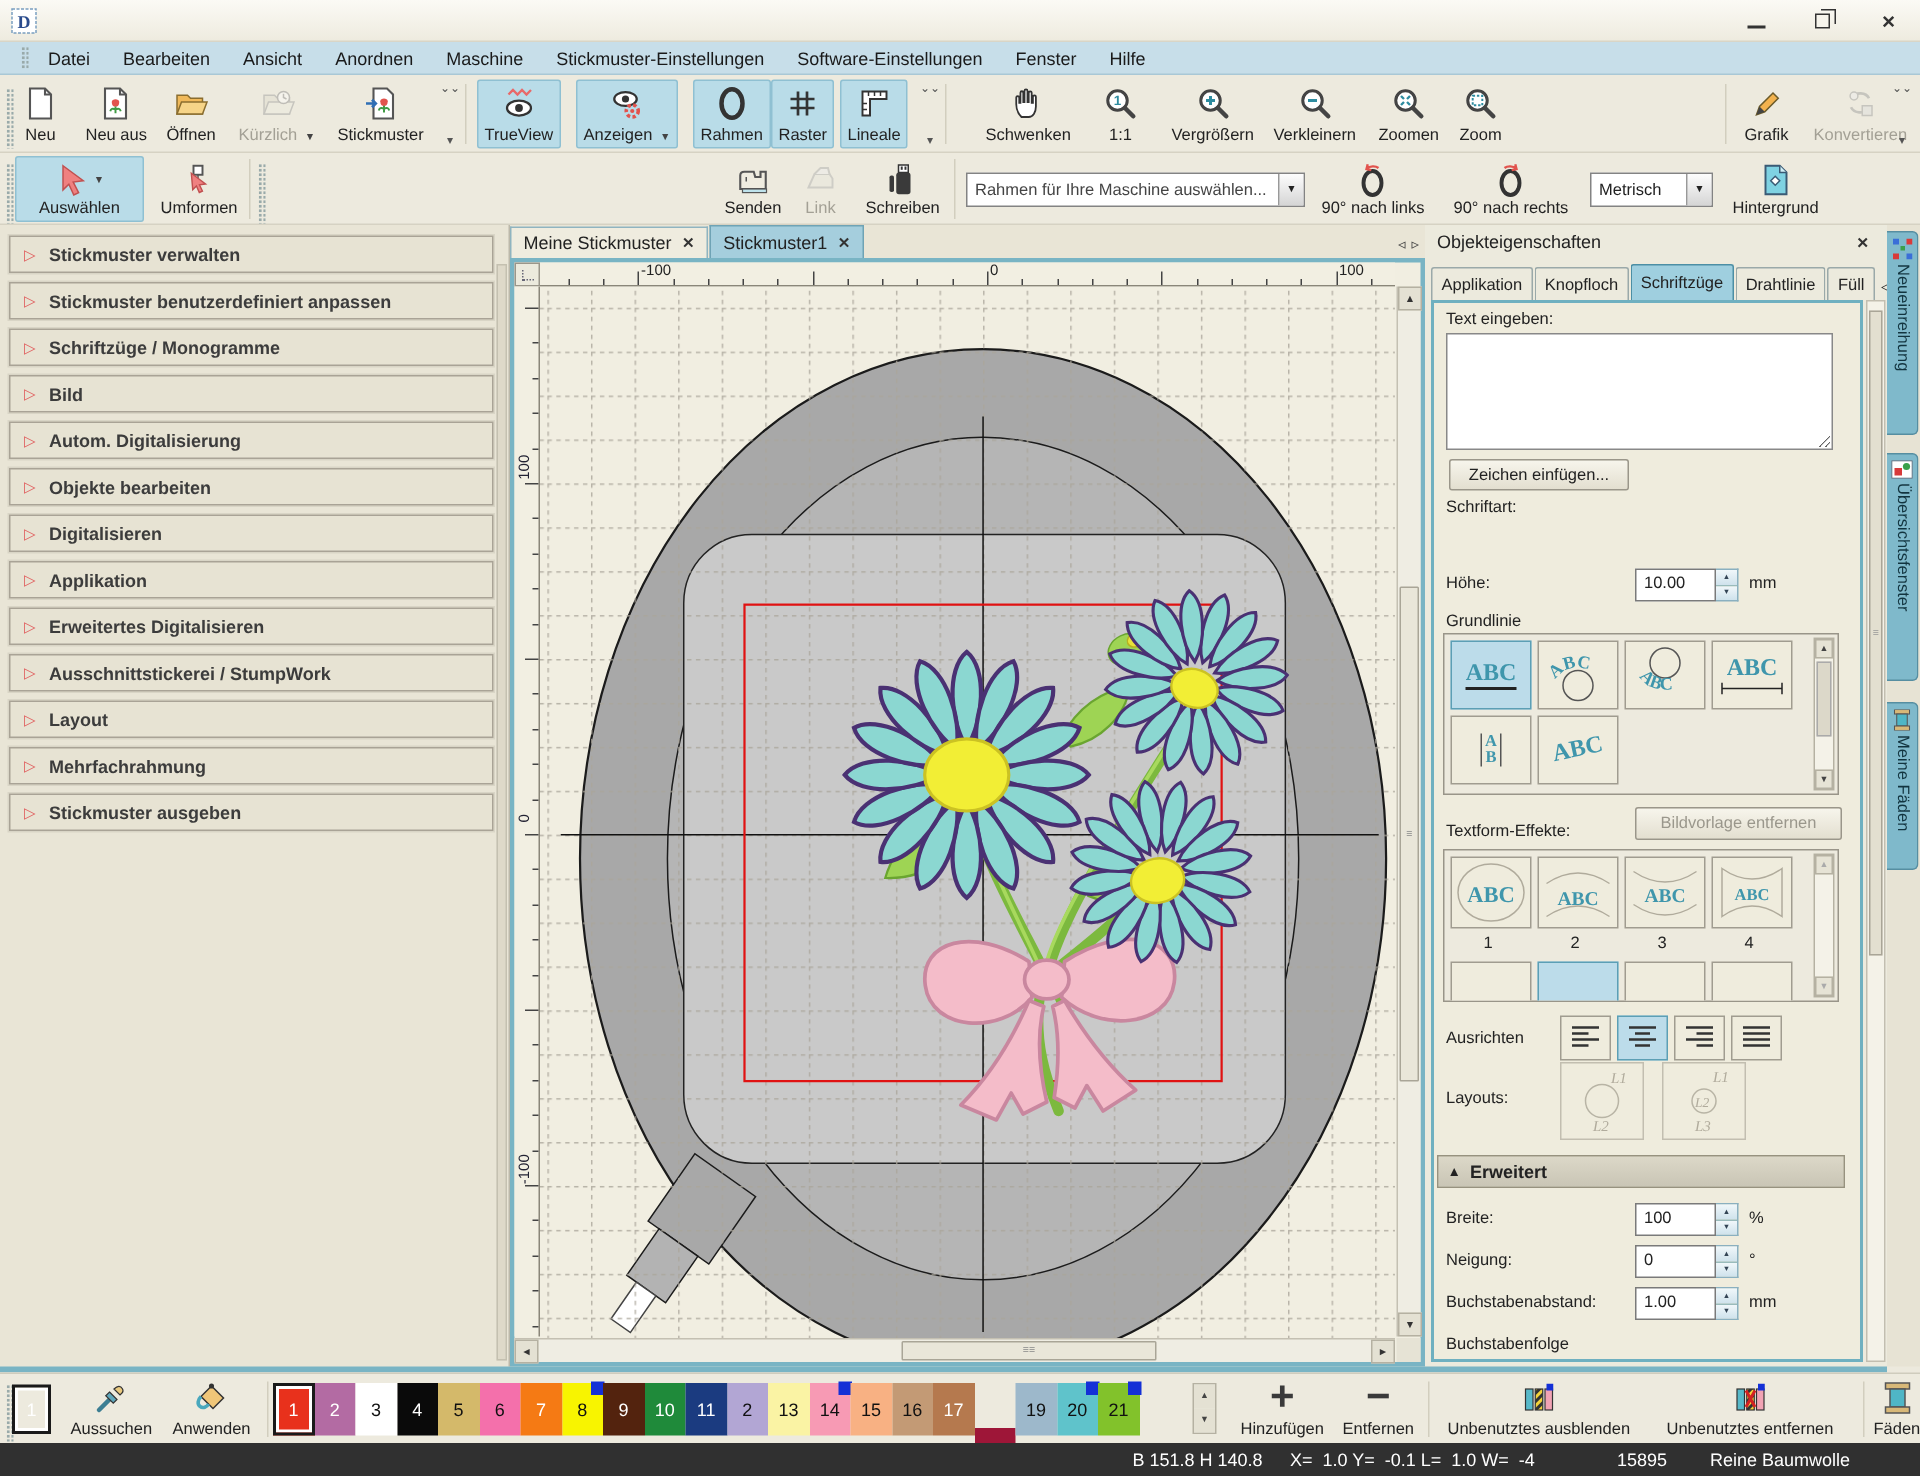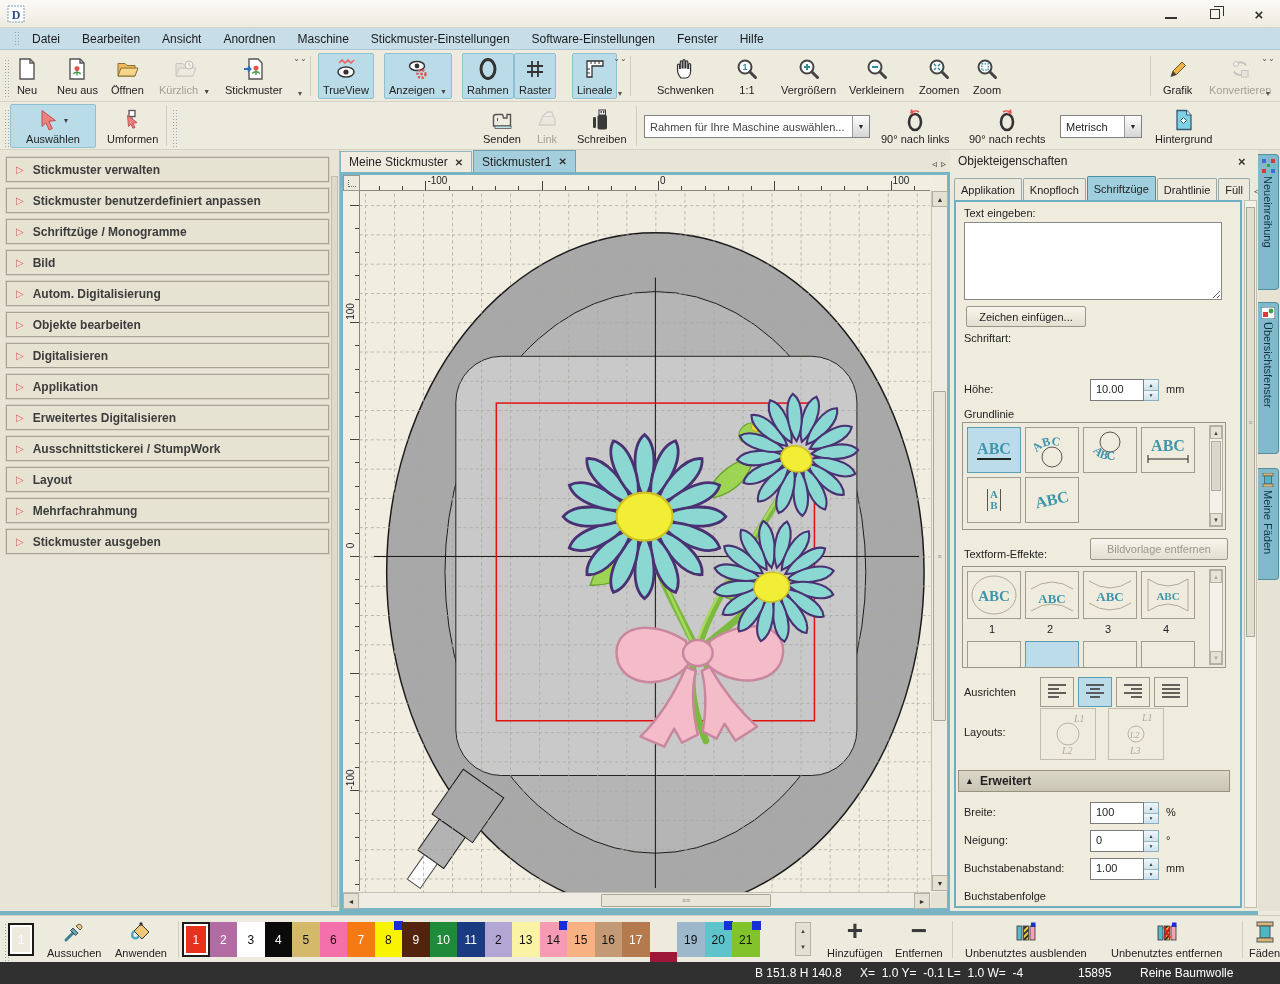--- a/index.html
+++ b/index.html
@@ -231,21 +231,21 @@
         <ellipse cx="12" cy="12" rx="7" ry="9.5" fill="none" stroke="#333" stroke-width="3"></ellipse>
       </svg>
     <span class="lbl">Rahmen</span>
   </div>
   <div class="tbtn active" style="left:514px">
     <svg class="i" viewBox="0 0 24 24">
         <path d="M4 9 H20 M4 15 H20 M9 4 V20 M15 4 V20" stroke="#333" stroke-width="1.8"></path>
       </svg>
     <span class="lbl">Raster</span>
   </div>
-  <div class="tbtn active" style="left:572px">
+  <div class="tbtn active" style="left:560px">
     <svg class="i" viewBox="0 0 24 24">
         <path d="M4 4 H20 V9 H9 V20 H4 Z" fill="#fff" stroke="#333" stroke-width="1.3"></path>
         <path d="M8 4 V7 M12 4 V7 M16 4 V7 M4 12 H7 M4 16 H7" stroke="#333"></path>
       </svg>
     <span class="lbl">Lineale</span>
   </div>
   <div class="chevcol" style="left:614px">
       <span>⌄⌄</span>
       <span>▾</span>
     </div>

